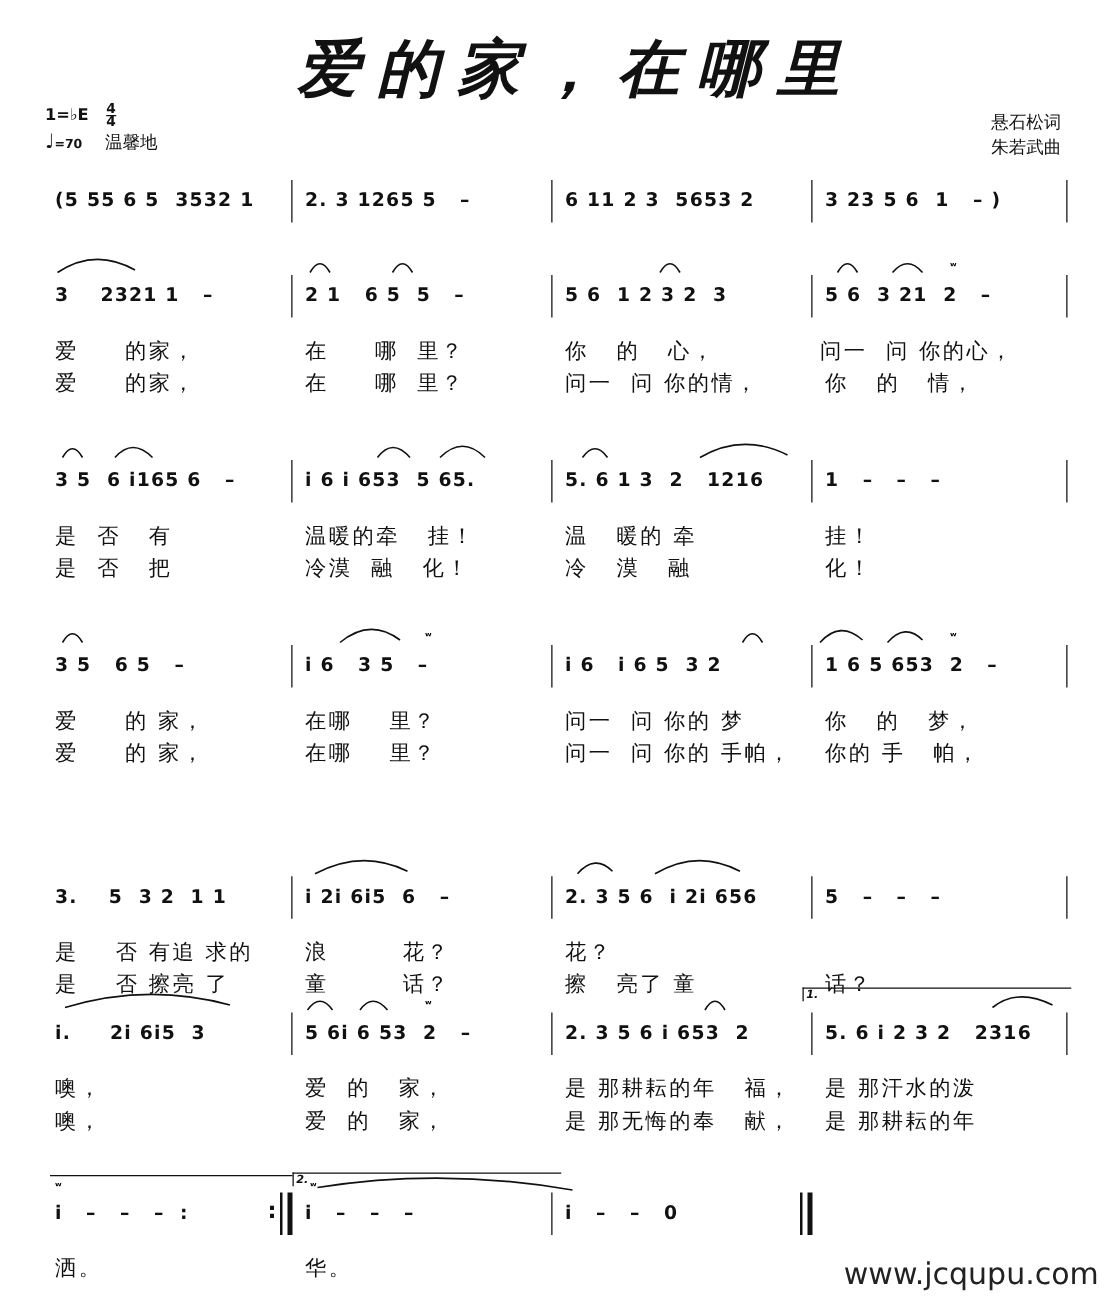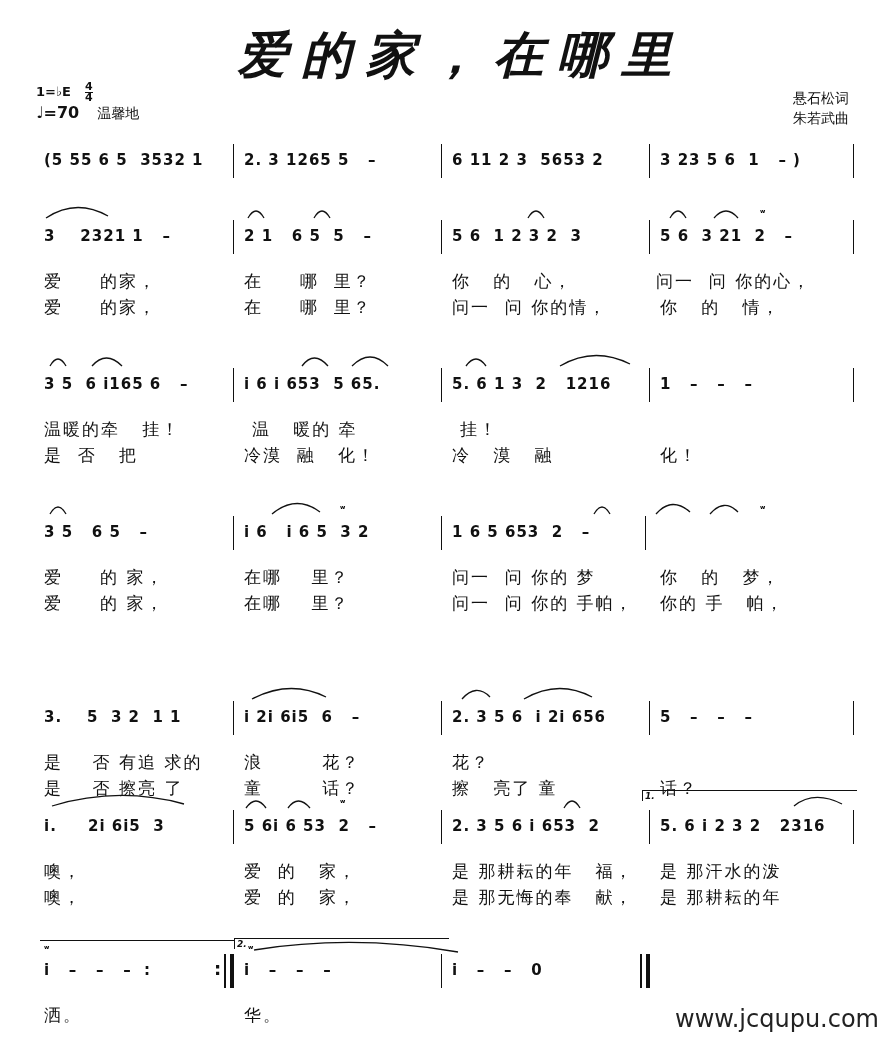--- a/index.html
+++ b/index.html
@@ -12,21 +12,21 @@
     font-family: "DejaVu Serif", "Liberation Serif", serif;
     font-size: 50px; font-weight: bold; letter-spacing: 14px; font-style: italic;
   }
   .meta-left { position: absolute; left: 36px; top: 82px; font-size: 13px; line-height: 19px; }
   .meta-left .key { font-weight: bold; }
   .meta-left .ts { display: inline-block; vertical-align: middle; text-align: center; margin-left: 10px; font-weight: bold; font-size: 11px; line-height: 10px; }
   .meta-left .ts span { display: block; }
   .meta-left .ts span.top { border-bottom: 1px solid #111; }
   .meta-left .tempo { font-size: 13px; }
   .meta-left .tempo .note { font-size: 16px; }
-  .meta-left .tempo .bpm { font-size: 16px; font-weight: bold; }
+  .meta-left .tempo .bpm { font-size: 10px; font-weight: bold; }
   .meta-left .tempo .expr { margin-left: 14px; font-family: "DejaVu Sans", sans-serif; font-size: 14px; text-align: right; }
   .meta-right { position: absolute; right: 42px; top: 88px; text-align: right; font-size: 14px; line-height: 20px; }
 
   .system { position: absolute; left: 34px; width: 820px; }
   .staff { position: relative; height: 40px; display: flex; align-items: flex-start; }
   .measure {
     position: relative; height: 40px; display: flex; align-items: center;
     padding-left: 10px; box-sizing: border-box;
     font-weight: bold; font-size: 15px; white-space: pre; letter-spacing: 1px;
   }
@@ -114,20 +114,21 @@
     <path d="M432 14 Q442 0 452 14" fill="none" stroke="#111" stroke-width="1.3"></path>
     <path d="M526 14 Q560 -6 596 12" fill="none" stroke="#111" stroke-width="1.3"></path>
   </svg>
   <div class="staff">
     <div class="measure" style="width:200px"><span>3 5  6 i165 6   –</span><div class="bar"></div></div>
     <div class="measure" style="width:208px"><span>i 6 i 653  5 65.</span><div class="bar"></div></div>
     <div class="measure" style="width:208px"><span>5. 6 1 3  2   1216</span><div class="bar"></div></div>
     <div class="measure" style="width:204px"><span>1   –   –   –</span><div class="bar"></div></div>
   </div>
   <div class="lyrics" style="margin-top:12px">
+    <div class="lyric-cell" style="width:200px">是  否   有</div>
     <div class="lyric-cell" style="width:208px">温暖的牵   挂！</div>
     <div class="lyric-cell" style="width:208px">温   暖的 牵</div>
     <div class="lyric-cell" style="width:204px">挂！</div>
   </div>
   <div class="lyrics">
     <div class="lyric-cell" style="width:200px">是  否   把</div>
     <div class="lyric-cell" style="width:208px">冷漠  融   化！</div>
     <div class="lyric-cell" style="width:208px">冷   漠   融</div>
     <div class="lyric-cell" style="width:204px">化！</div>
   </div>
@@ -138,20 +139,21 @@
     <path d="M16 14 Q24 0 32 14" fill="none" stroke="#111" stroke-width="1.3"></path>
     <path d="M238 14 Q262 -6 286 12" fill="none" stroke="#111" stroke-width="1.3"></path>
     <text x="306" y="12" font-size="9" font-weight="bold">ʷ</text>
     <path d="M560 14 Q568 0 576 14" fill="none" stroke="#111" stroke-width="1.3"></path>
     <path d="M622 14 Q638 -4 656 12" fill="none" stroke="#111" stroke-width="1.3"></path>
     <path d="M676 14 Q690 -2 704 12" fill="none" stroke="#111" stroke-width="1.3"></path>
     <text x="726" y="12" font-size="9" font-weight="bold">ʷ</text>
   </svg>
   <div class="staff">
     <div class="measure" style="width:200px"><span>3 5   6 5   –</span><div class="bar"></div></div>
+    <div class="measure" style="width:208px"><span>i 6   3 5   –</span><div class="bar"></div></div>
     <div class="measure" style="width:208px"><span>i 6   i 6 5  3 2</span><div class="bar"></div></div>
     <div class="measure" style="width:204px"><span>1 6 5 653  2   –</span><div class="bar"></div></div>
   </div>
   <div class="lyrics" style="margin-top:12px">
     <div class="lyric-cell" style="width:200px">爱     的 家，</div>
     <div class="lyric-cell" style="width:208px">在哪    里？</div>
     <div class="lyric-cell" style="width:208px">问一  问 你的 梦</div>
     <div class="lyric-cell" style="width:204px">你   的   梦，</div>
   </div>
   <div class="lyrics">

